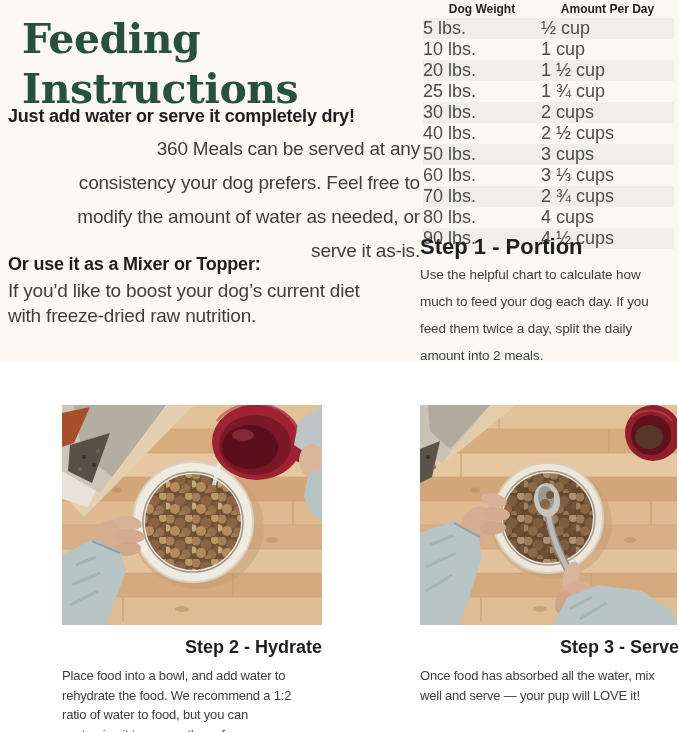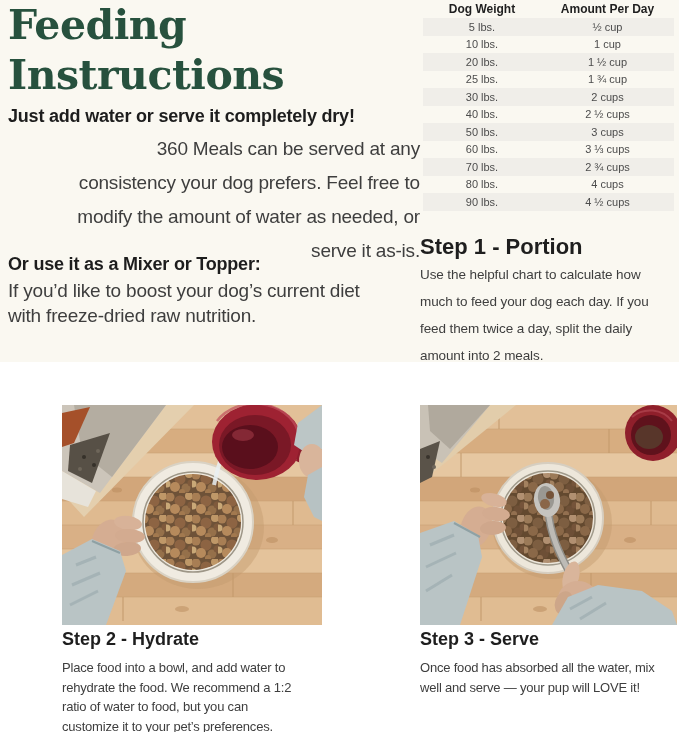--- a/index.html
+++ b/index.html
@@ -4,21 +4,21 @@
 <style>
   html,body { margin:0; padding:0; background:#ffffff; }
   .page {
     position:relative; width:679px; height:732px; overflow:hidden;
     background:#ffffff; font-family:"Liberation Sans", sans-serif;
   }
   .cream-bg { position:absolute; left:0; top:0; width:679px; height:362px; background:#faf8f1; }
 
   
   .page-title {
-    position:absolute; left:8px; top:0px; width:402px; margin:0;
+    position:absolute; left:8px; top:0px; width:402px; margin:14px;
     font-family:"DejaVu Serif", serif; font-weight:700;
     font-size:41px; line-height:50px; letter-spacing:-0.5px; color:#27513e;
   }
   .intro-lead {
     position:absolute; left:8px; top:106px; width:412px;
     font-size:18px; font-weight:700; letter-spacing:-0.2px; color:#1d1d1d; white-space:nowrap;
   }
   .intro-body {
     position:absolute; left:8px; top:132px; width:412px;
     font-size:19px; line-height:34px; color:#3e3e3e; white-space:pre-line; letter-spacing:-0.2px;text-align:right;
@@ -33,21 +33,21 @@
   }
 
   
   .chart-wrap { position:absolute; left:423px; top:0; width:251px; }
   table.chart { width:100%; border-collapse:collapse; table-layout:fixed; }
   table.chart th {
     font-size:12px; font-weight:700; color:#1f1f1f; text-align:center;
     height:18px; padding:0; vertical-align:middle;
   }
   table.chart td {
-    font-size:11px; color:#4c4c4c; text-align:center;
+    font-size:18px; color:#4c4c4c; 
     height:17.5px; padding:0; vertical-align:middle;
   }
   table.chart tbody tr:nth-child(odd) td { background:#f0eee9; }
   col.c1 { width:47%; } col.c2 { width:53%; }
 
   
   .step1-title {
     position:absolute; left:420px; top:234px;
     font-size:22px; font-weight:700; color:#1e1e1e; white-space:nowrap;
   }
@@ -55,21 +55,21 @@
     position:absolute; left:420px; top:261px; width:259px;
     font-size:13.5px; line-height:27px; letter-spacing:-0.1px;
     color:#3e3e3e; white-space:pre-line;
   }
 
   
   .fig { position:absolute; top:405px; }
   .fig-left { left:62px; width:260px; }
   .fig-right { left:420px; width:259px; }
   .photo { display:block; }
-  .fig-title { margin-top:4px; font-size:18px; font-weight:700; color:#1e1e1e; white-space:nowrap; }
+  .fig-title { margin-top:12px; font-size:18px; font-weight:700; color:#1e1e1e; white-space:nowrap;text-align:right; }
   .fig-body {
     margin-top:8px; font-size:13px; line-height:19.5px; letter-spacing:-0.2px;
     color:#3e3e3e; white-space:pre-line;
   }
 </style>
 </head>
 <body>
 
 <div class="page">
   <div class="cream-bg"></div>

